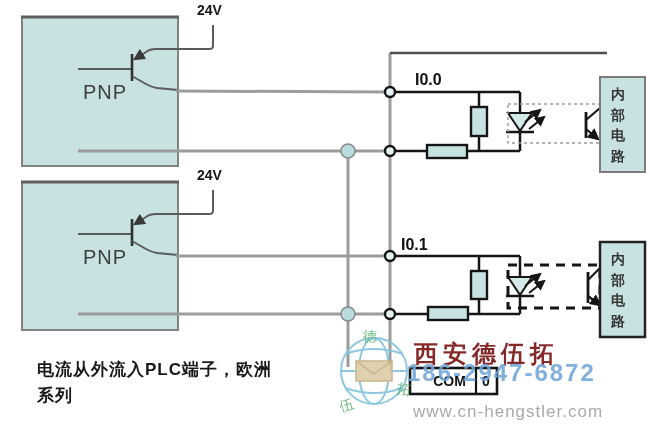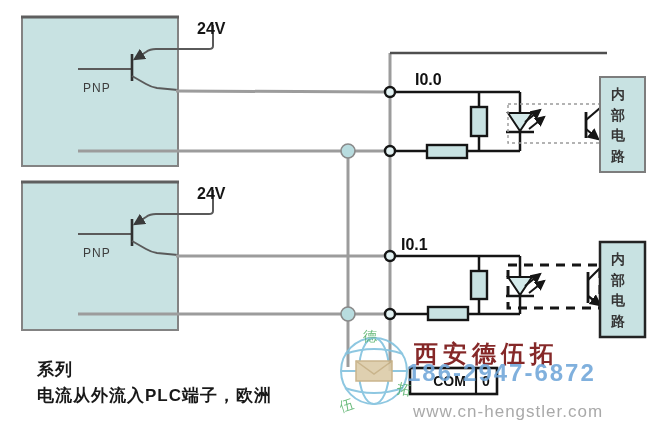--- a/index.html
+++ b/index.html
@@ -2,22 +2,22 @@
 <html><head>
 <meta charset="utf-8">
 <style>
   html,body{margin:0;padding:0;background:#ffffff;}
   #stage{
     position:relative;width:650px;height:425px;background:#ffffff;overflow:hidden;
     font-family:"Liberation Sans","DejaVu Sans",sans-serif;
   }
   #wires{position:absolute;left:0;top:0;}
   .lbl{position:absolute;white-space:nowrap;color:#141414;}
-  .supply{font-size:16px;font-weight:bold;color:#161616;margin-top:18px;}
-  .pnp{font-size:12px;color:#3d3d3d;letter-spacing:1px;}
+  .supply{font-size:14px;font-weight:bold;color:#161616;}
+  .pnp{font-size:20px;color:#3d3d3d;letter-spacing:1px;}
   .input-lbl{font-size:16px;font-weight:bold;color:#101010;margin-left:12px;}
   .internal-lbl{
     width:24px;font-size:14px;font-weight:bold;color:#353535;
     line-height:20.5px;text-align:left;white-space:normal;word-break:break-all;
   }
   .com-lbl{width:75px;text-align:center;font-size:14px;font-weight:bold;color:#111;}
   .zero-lbl{font-size:14px;font-weight:bold;color:#111;}
   .caption{font-size:17px;font-weight:bold;color:#181818;line-height:26px;letter-spacing:1px;}
   .wm-company{font-size:24px;font-weight:bold;color:#7f1d1d;letter-spacing:5px;opacity:.95;}
   .wm-phone{font-size:24px;font-weight:bold;color:#6fa6d9;letter-spacing:2px;opacity:.88;}
@@ -155,22 +155,22 @@
   <div class="lbl input-lbl" style="left:403px;top:71px">I0.0</div>
   <div class="lbl input-lbl" style="left:389px;top:236px">I0.1</div>
 
   <div class="lbl internal-lbl" style="left:611px;top:84px">内部电路</div>
   <div class="lbl internal-lbl" style="left:611px;top:249px">内部电路</div>
 
   <div class="lbl com-lbl" style="left:412px;top:373px">COM</div>
   <div class="lbl zero-lbl" style="left:482px;top:373px">0</div>
 
   <div class="lbl caption" style="left:37px;top:357px">
+    <div>电流从外流入PLC端子，欧洲</div>
     <div>系列</div>
-    <div>电流从外流入PLC端子，欧洲</div>
   </div>
 
   <div class="lbl wm-company" style="left:414px;top:338px">西安德伍拓</div>
   <div class="lbl wm-phone" style="left:407px;top:359px">186-2947-6872</div>
   <div class="lbl wm-site" style="left:413px;top:402px">www.cn-hengstler.com</div>
   <div class="lbl wm-seal" style="left:363px;top:328px">德</div>
   <div class="lbl wm-seal" style="left:340px;top:397px;transform:rotate(-18deg)">伍</div>
   <div class="lbl wm-seal" style="left:397px;top:381px;transform:rotate(12deg)">拓</div>
 
 </div>

